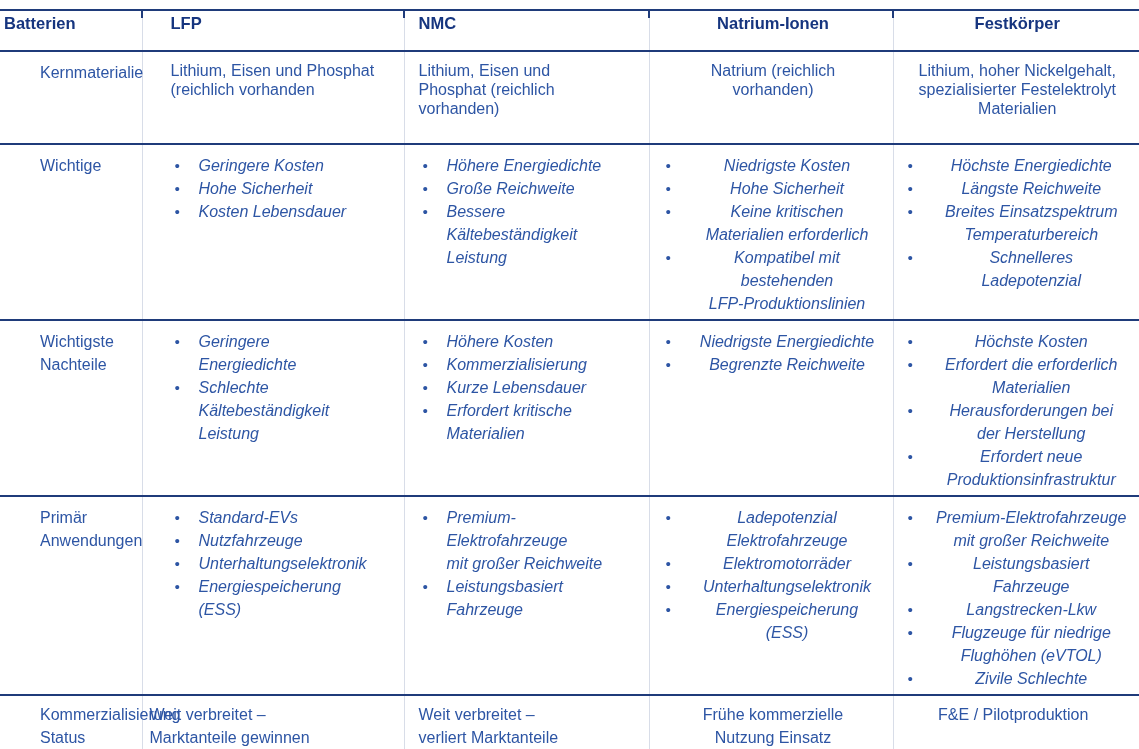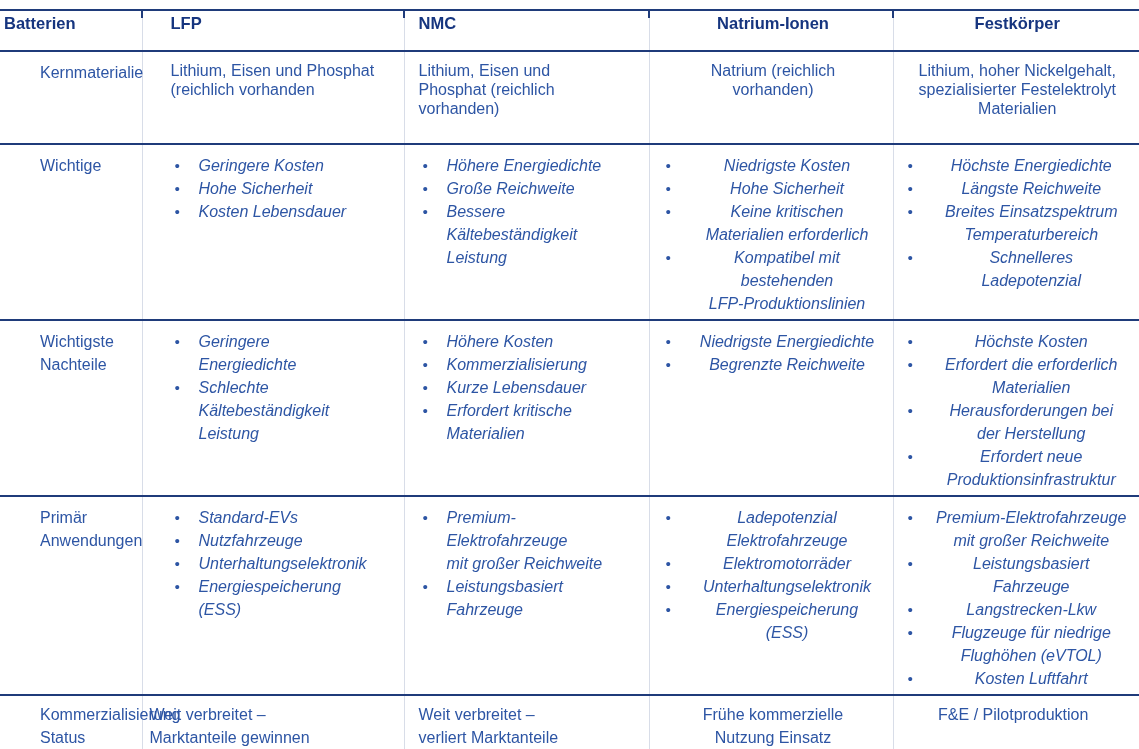--- a/index.html
+++ b/index.html
@@ -215,21 +215,21 @@
           </td>
           <td class="col-4">
             <ul class="bullet-list">
               <li>Premium-Elektrofahrzeuge
 mit großer Reichweite</li>
               <li>Leistungsbasiert
 Fahrzeuge</li>
               <li>Langstrecken-Lkw</li>
               <li>Flugzeuge für niedrige
 Flughöhen (eVTOL)</li>
-              <li>Kosten Luftfahrt</li>
+              <li>Zivile Schlechte</li>
             </ul>
           </td>
         </tr>
         <tr class="row-kommerzialisierung-status">
           <td class="col-0 row-label">Kommerzialisierung
 Status</td>
           <td class="col-1">
             <div class="cell-text">Weit verbreitet –
 Marktanteile gewinnen</div>
           </td>

